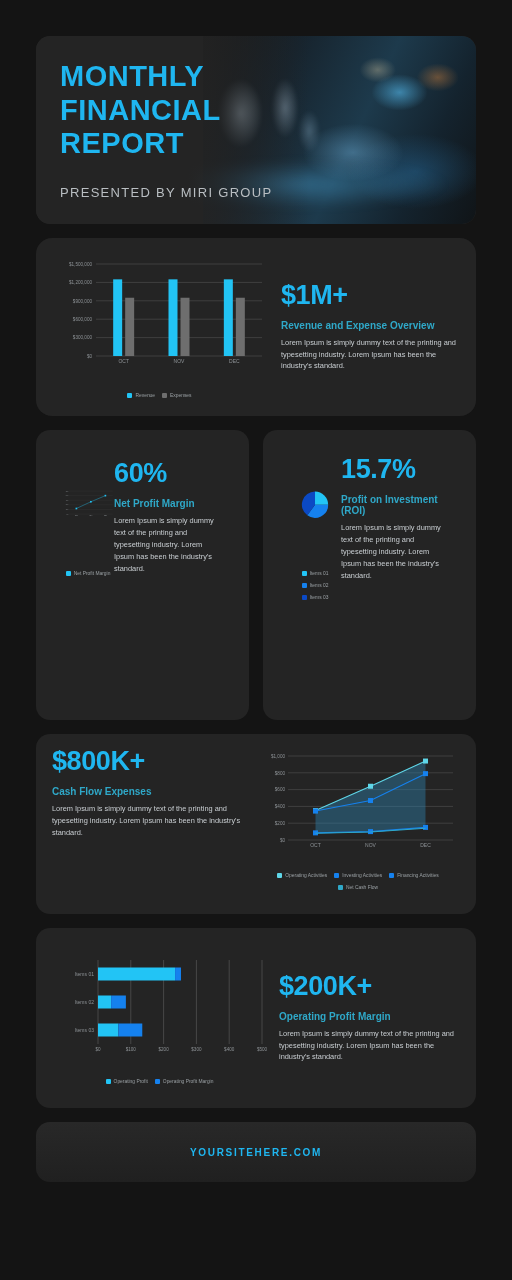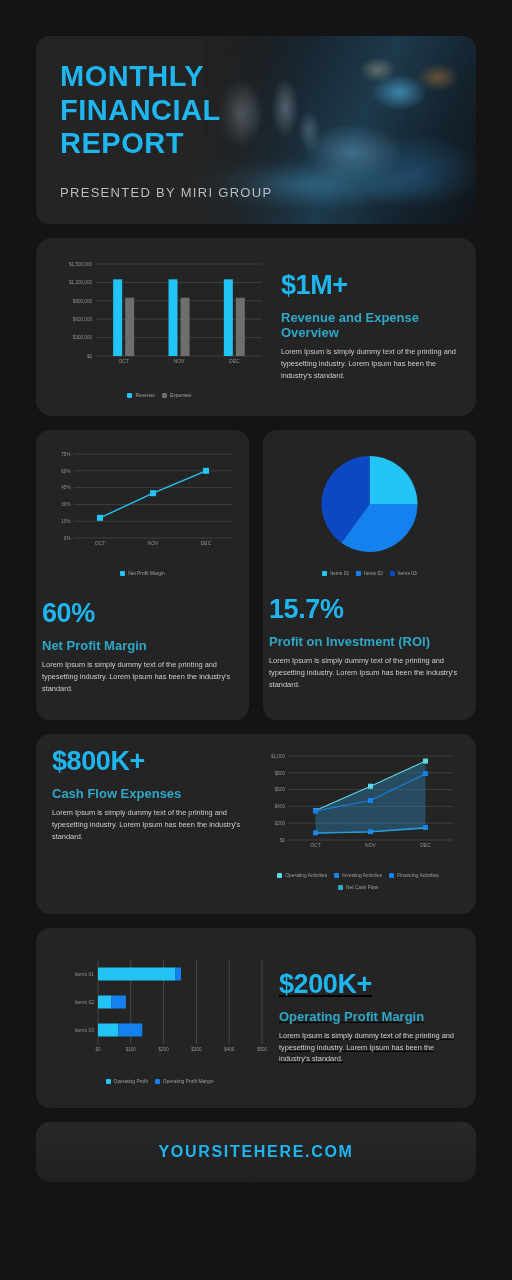--- a/index.html
+++ b/index.html
@@ -39,52 +39,52 @@
     background:radial-gradient(ellipse at 40% 50%, rgba(80,180,235,.38), transparent 70%);
     filter:blur(4px);
   }
   .hero-fade { position:absolute; inset:0; background:linear-gradient(90deg,#242424 26%, rgba(36,36,36,.82) 40%, rgba(30,30,30,0) 62%); }
   .hero-text { position:relative; padding-left:24px; }
   .hero-title { color:#1FB6F0; font-size:29px; font-weight:bold; line-height:1.16; letter-spacing:.5px; }
   .hero-sub { color:#b9bec2; font-size:13px; letter-spacing:1.3px; margin-top:24px; }
 
   
   .stat { color:#1FB6F0; font-size:27px; font-weight:bold; letter-spacing:-.4px; line-height:1; }
-  .sub-h { color:#2FA8C8; font-size:13px; font-weight:bold; margin-top:11px; }
+  .sub-h { color:#2FA8C8; font-size:10px; font-weight:bold; margin-top:11px; }
   .body-t { color:#c9ced2; font-size:7.4px; line-height:1.62; margin-top:6px; }
   .axis-lab { fill:#8d9296; font-size:4.6px; font-family:"Liberation Sans", sans-serif; }
   .axis-cat { fill:#8d9296; font-size:5px; font-family:"Liberation Sans", sans-serif; }
   .legend { display:flex; flex-wrap:wrap; justify-content:center; gap:7px; margin-top:3px; }
   .lg { display:flex; align-items:center; gap:3px; color:#9aa0a4; font-size:4.9px; }
   .sw { width:5px; height:5px; border-radius:1px; display:block; }
 
   
   .row2 { height:178px; display:flex; align-items:center; padding:14px 16px;border-radius:16px; }
   .row2 .chart { width:215px; }
   .row2 .txt { flex:1; padding-left:14px; }
 
   
   .row3 { display:flex; gap:14px; height:290px; }
-  .half { flex:1; padding:16px 6px; display:flex; flex-direction:column; }
+  .half { flex:1; padding:16px 26px; display:flex; flex-direction:row; }
   .chart-box { height:140px; }
 
   
   .row4 { height:180px; display:flex; padding:14px 16px; }
   .row4 .txt { width:196px; }
   .row4 .chart { flex:1; padding-left:8px; }
 
   
   .row5 { height:180px; display:flex; align-items:center; padding:14px 16px; }
   .row5 .chart { width:215px; }
-  .row5 .txt { flex:1; padding-left:12px;text-decoration:underline; }
+  .row5 .txt { flex:1; padding-left:12px; }
 
   
   .footer { height:60px; display:flex; align-items:center; justify-content:center;
             background:linear-gradient(180deg,#282828,#202020); }
-  .footer-t { color:#1FB6F0; font-size:16px; font-weight:bold; letter-spacing:1.7px; }
+  .footer-t { color:#1FB6F0; font-size:10px; font-weight:bold; letter-spacing:1.7px; }
 </style>
 </head>
 <body>
 
 <div class="page">
 
   <div class="card hero">
     <div class="hero-bg">
       <div class="hero-photo"></div>
       <div class="hero-hand"></div>

